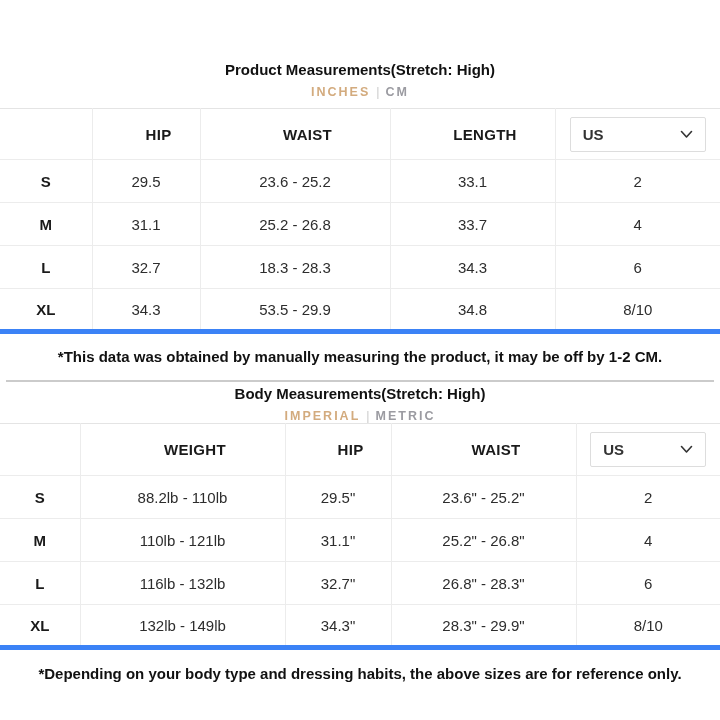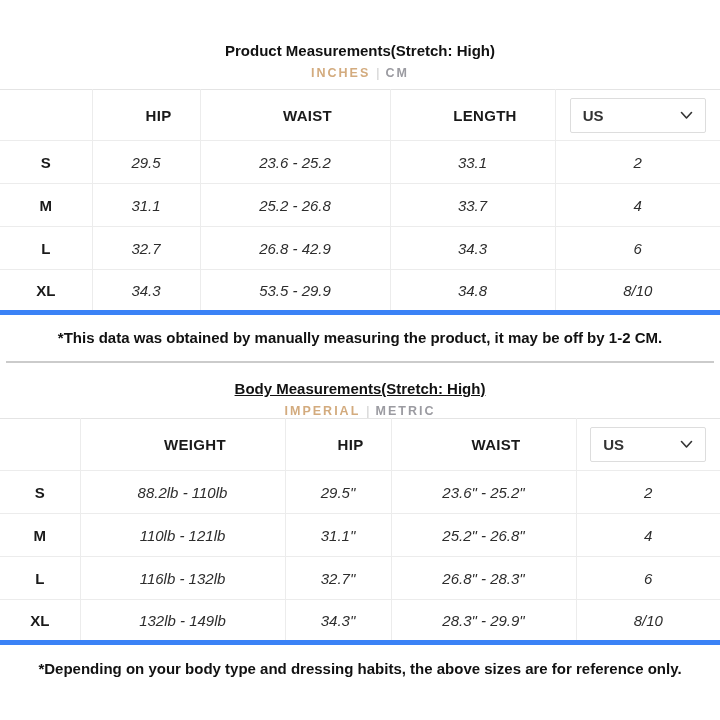--- a/index.html
+++ b/index.html
@@ -1,40 +1,40 @@
 <!DOCTYPE html>
 <html><head>
 <meta charset="utf-8">
 <style>
   * { margin:0; padding:0; box-sizing:border-box; }
   html,body { width:720px; height:720px; background:#ffffff; overflow:hidden;
               font-family:"Liberation Sans", sans-serif; color:#222; }
   .section-title { text-align:center; font-size:15px; font-weight:bold; color:#111; }
-  .title-1 { margin-top:42px; }
-  .title-2 { margin-top:17px;text-decoration:underline; }
+  .title-1 { margin-top:61px; }
+  .title-2 { margin-top:3px; }
   .unit-toggle { margin-top:7px; text-align:center; font-size:12.5px; letter-spacing:2px;
                  font-weight:bold; }
   .unit-active { color:#d3ab7e; cursor:pointer; }
   .unit-sep { color:#cccccc; font-weight:normal; margin:0 6px; letter-spacing:0; }
   .unit-inactive { color:#9b9ba1; cursor:pointer; }
   table { width:720px; border-collapse:collapse; table-layout:fixed; }
   .tbl-1 { margin-top:9px; }
   .tbl-2 { margin-top:0; }
   th, td { border:1px solid #ececec; text-align:center; vertical-align:middle;
            font-size:15px; overflow:hidden; }
   th:first-child, td:first-child { border-left:none; }
   th:last-child, td:last-child { border-right:none; }
   thead th { border-top:1px solid #e4e4e4; }
   .tbl-1 thead th { height:51px; }
   .tbl-2 thead th { height:52px; }
   tbody tr { height:43px; }
   tbody tr:last-child th, tbody tr:last-child td { border-bottom:5px solid #3b82f6; }
   .col-head { font-weight:bold; color:#1a1a1a; letter-spacing:0.3px;padding-left:25px; }
   .size-label { font-weight:bold; color:#1a1a1a; }
-  td { color:#2d2d2d; font-weight:normal;font-style:italic; }
+  td { color:#2d2d2d; font-weight:normal; }
   .select-box { margin:0 auto; height:35px; background:#fff; border:1px solid #dddddd;
                 border-radius:2px; display:flex; align-items:center; justify-content:space-between;
                 padding:16px 12px; cursor:pointer;gap:46px; }
   .sel-1 { width:136px; }
   .sel-2 { width:116px; }
   .select-value { font-size:15px; color:#333; }
   .chevron { width:13px; height:9px; flex:0 0 auto; }
   .note { text-align:center; font-size:15px; font-weight:bold; color:#111; }
   .note-1 { padding:14px 0 15px 0; }
   .note-2 { padding:15px 0; }
@@ -84,21 +84,21 @@
       <tr>
         <th class="size-label">M</th>
         <td>31.1</td>
         <td>25.2 - 26.8</td>
         <td>33.7</td>
         <td>4</td>
       </tr>
       <tr>
         <th class="size-label">L</th>
         <td>32.7</td>
-        <td>26.8 - 42.9</td>
+        <td>18.3 - 28.3</td>
         <td>34.3</td>
         <td>6</td>
       </tr>
       <tr>
         <th class="size-label">XL</th>
         <td>34.3</td>
         <td>53.5 - 29.9</td>
         <td>34.8</td>
         <td>8/10</td>
       </tr>

